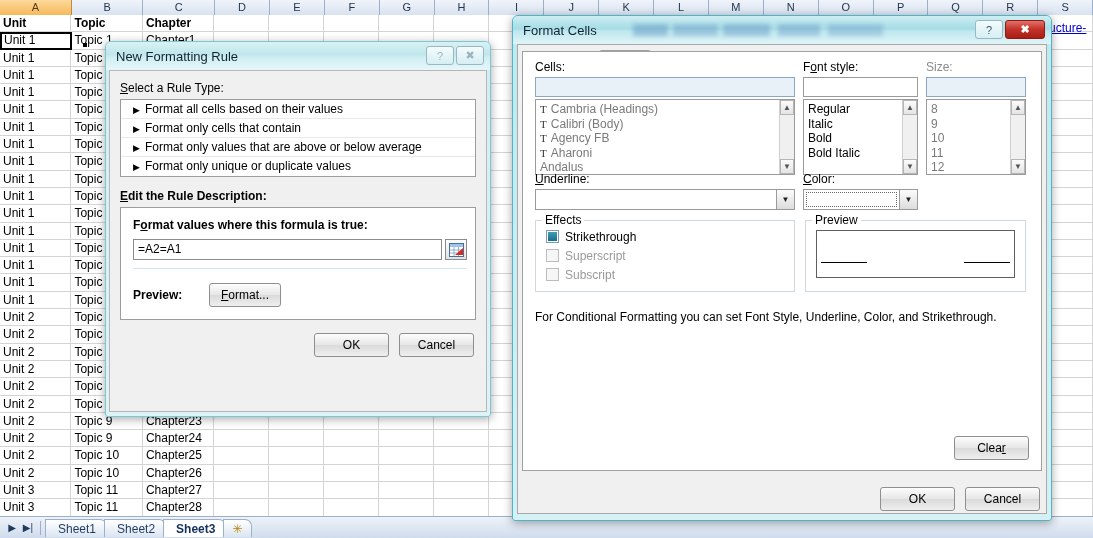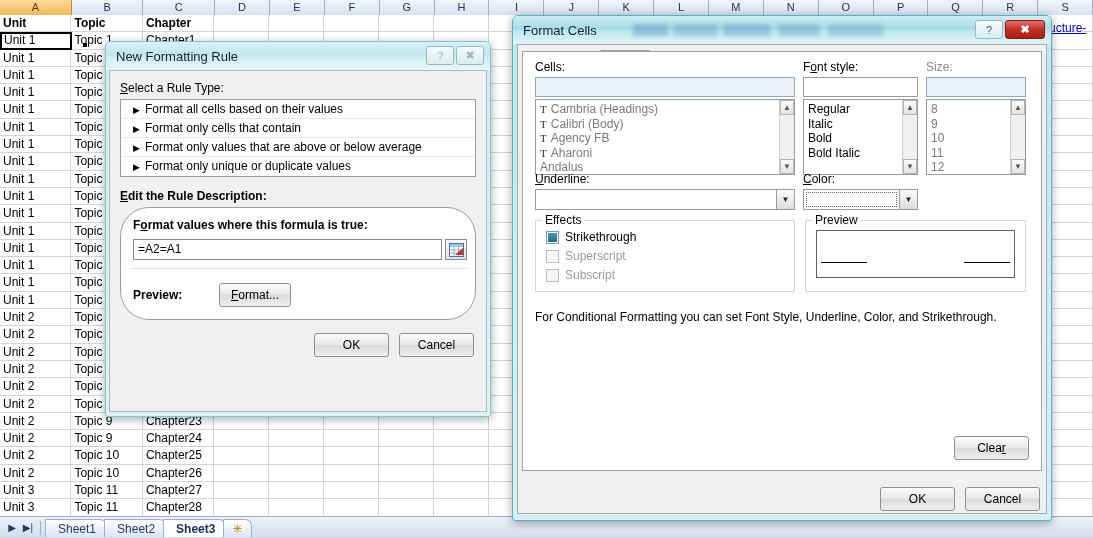--- a/index.html
+++ b/index.html
@@ -247,21 +247,21 @@
     display: flex; align-items: center; justify-content: center;
     font-size: 8px; color: #222;
   }
   .fieldset {
     border: 1px solid #cfd8e0; position: absolute;
   }
   .fslegend {
     position: absolute; top: -8px; left: 6px;
     background: #fff; padding: 0 3px; font-size: 12px;
   }
-  .chk { display: flex; align-items: center; margin-bottom: 5px; }
+  .chk { display: flex; align-items: flex-start; margin-bottom: 5px; }
   .chkbox {
     width: 13px; height: 13px; border: 1px solid #7a9cb8;
     background: #fff; margin-right: 6px;
     display: flex; align-items: center; justify-content: center;
   }
   .chkbox.filled { background: #fff; }
   .chkbox.filled i {
     display: block; width: 9px; height: 9px;
     background: linear-gradient(#3f9bb5,#1d6e8c);
   }
@@ -950,42 +950,42 @@
           <div class="rt-item"><span class="rt-arrow">▶</span><span>Format all cells based on their values</span></div>
           <div class="rt-item"><span class="rt-arrow">▶</span><span>Format only cells that contain</span></div>
           <div class="rt-item"><span class="rt-arrow">▶</span><span>Format only values that are above or below average</span></div>
           <div class="rt-item"><span class="rt-arrow">▶</span><span>Format only unique or duplicate values</span></div>
         </div>
 
       <div class="lbl" style="margin:12px 0 4px 10px;font-weight:bold;">
         <u>E</u><span>dit the Rule Description:</span>
       </div>
 
-      <div class="group-box" style="padding:10px 8px 12px 12px;border-radius:29px;">
+      <div class="group-box" style="padding:10px 8px 12px 12px;">
         <div style="font-weight:bold;font-size:12px;margin-bottom:7px;">
           F<u>o</u><span>rmat values where this formula is true:</span>
         </div>
         <div style="display:flex;align-items:center;">
           <div class="formula-input" style="flex:1;">=A2=A1</div>
           <div class="rangebtn" style="margin-left:3px;">
             <svg width="15" height="14" viewBox="0 0 15 14">
               <rect x="0.5" y="0.5" width="14" height="13" fill="#ffffff" stroke="#4a6f9c"></rect>
               <rect x="1" y="1" width="13" height="3" fill="#9fc4e8"></rect>
               <line x1="1" y1="7" x2="14" y2="7" stroke="#6a8fc0" stroke-width="0.7"></line>
               <line x1="1" y1="10" x2="14" y2="10" stroke="#6a8fc0" stroke-width="0.7"></line>
               <line x1="5" y1="4" x2="5" y2="13" stroke="#6a8fc0" stroke-width="0.7"></line>
               <line x1="9.5" y1="4" x2="9.5" y2="13" stroke="#6a8fc0" stroke-width="0.7"></line>
               <path d="M6 12 L14 5 L14 12 Z" fill="#d92b1c"></path>
             </svg>
           </div>
         </div>
         <div class="hr-sep"></div>
         <div style="display:flex;align-items:center;margin-top:14px;">
           <div style="font-weight:bold;font-size:12px;width:64px;">Preview:</div>
-          <div class="btn" style="width:72px;height:24px;margin-left:22px;">
+          <div class="btn" style="width:72px;height:24px;margin-left:12px;">
             <span><u>F</u>ormat...</span>
           </div>
         </div>
       </div>
 
       <div style="display:flex;justify-content:flex-end;gap:10px;margin:13px 12px 0 0;">
         <div class="btn" style="width:75px;height:24px;">OK</div>
         <div class="btn" style="width:75px;height:24px;">Cancel</div>
       </div>
 

